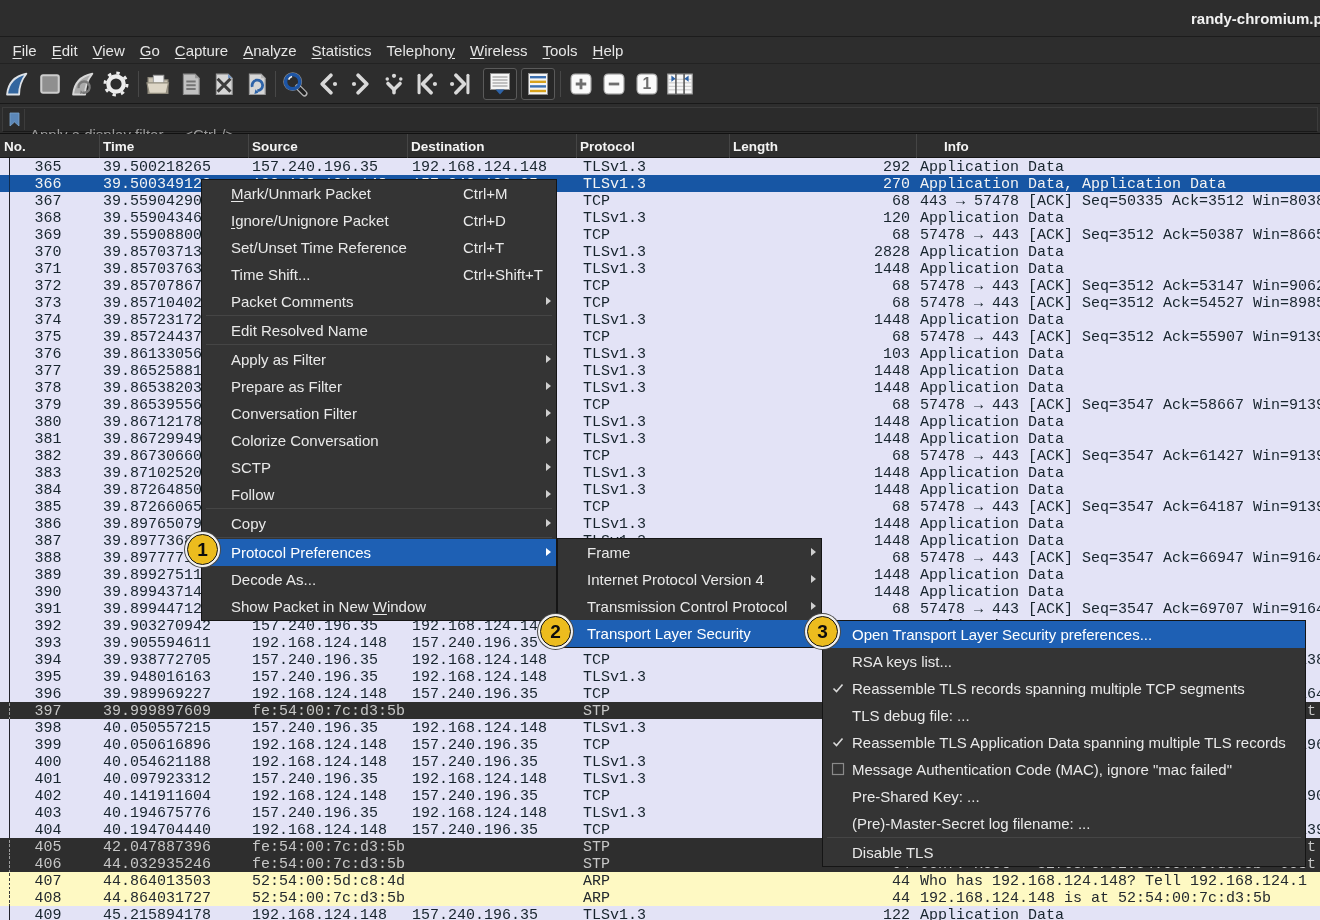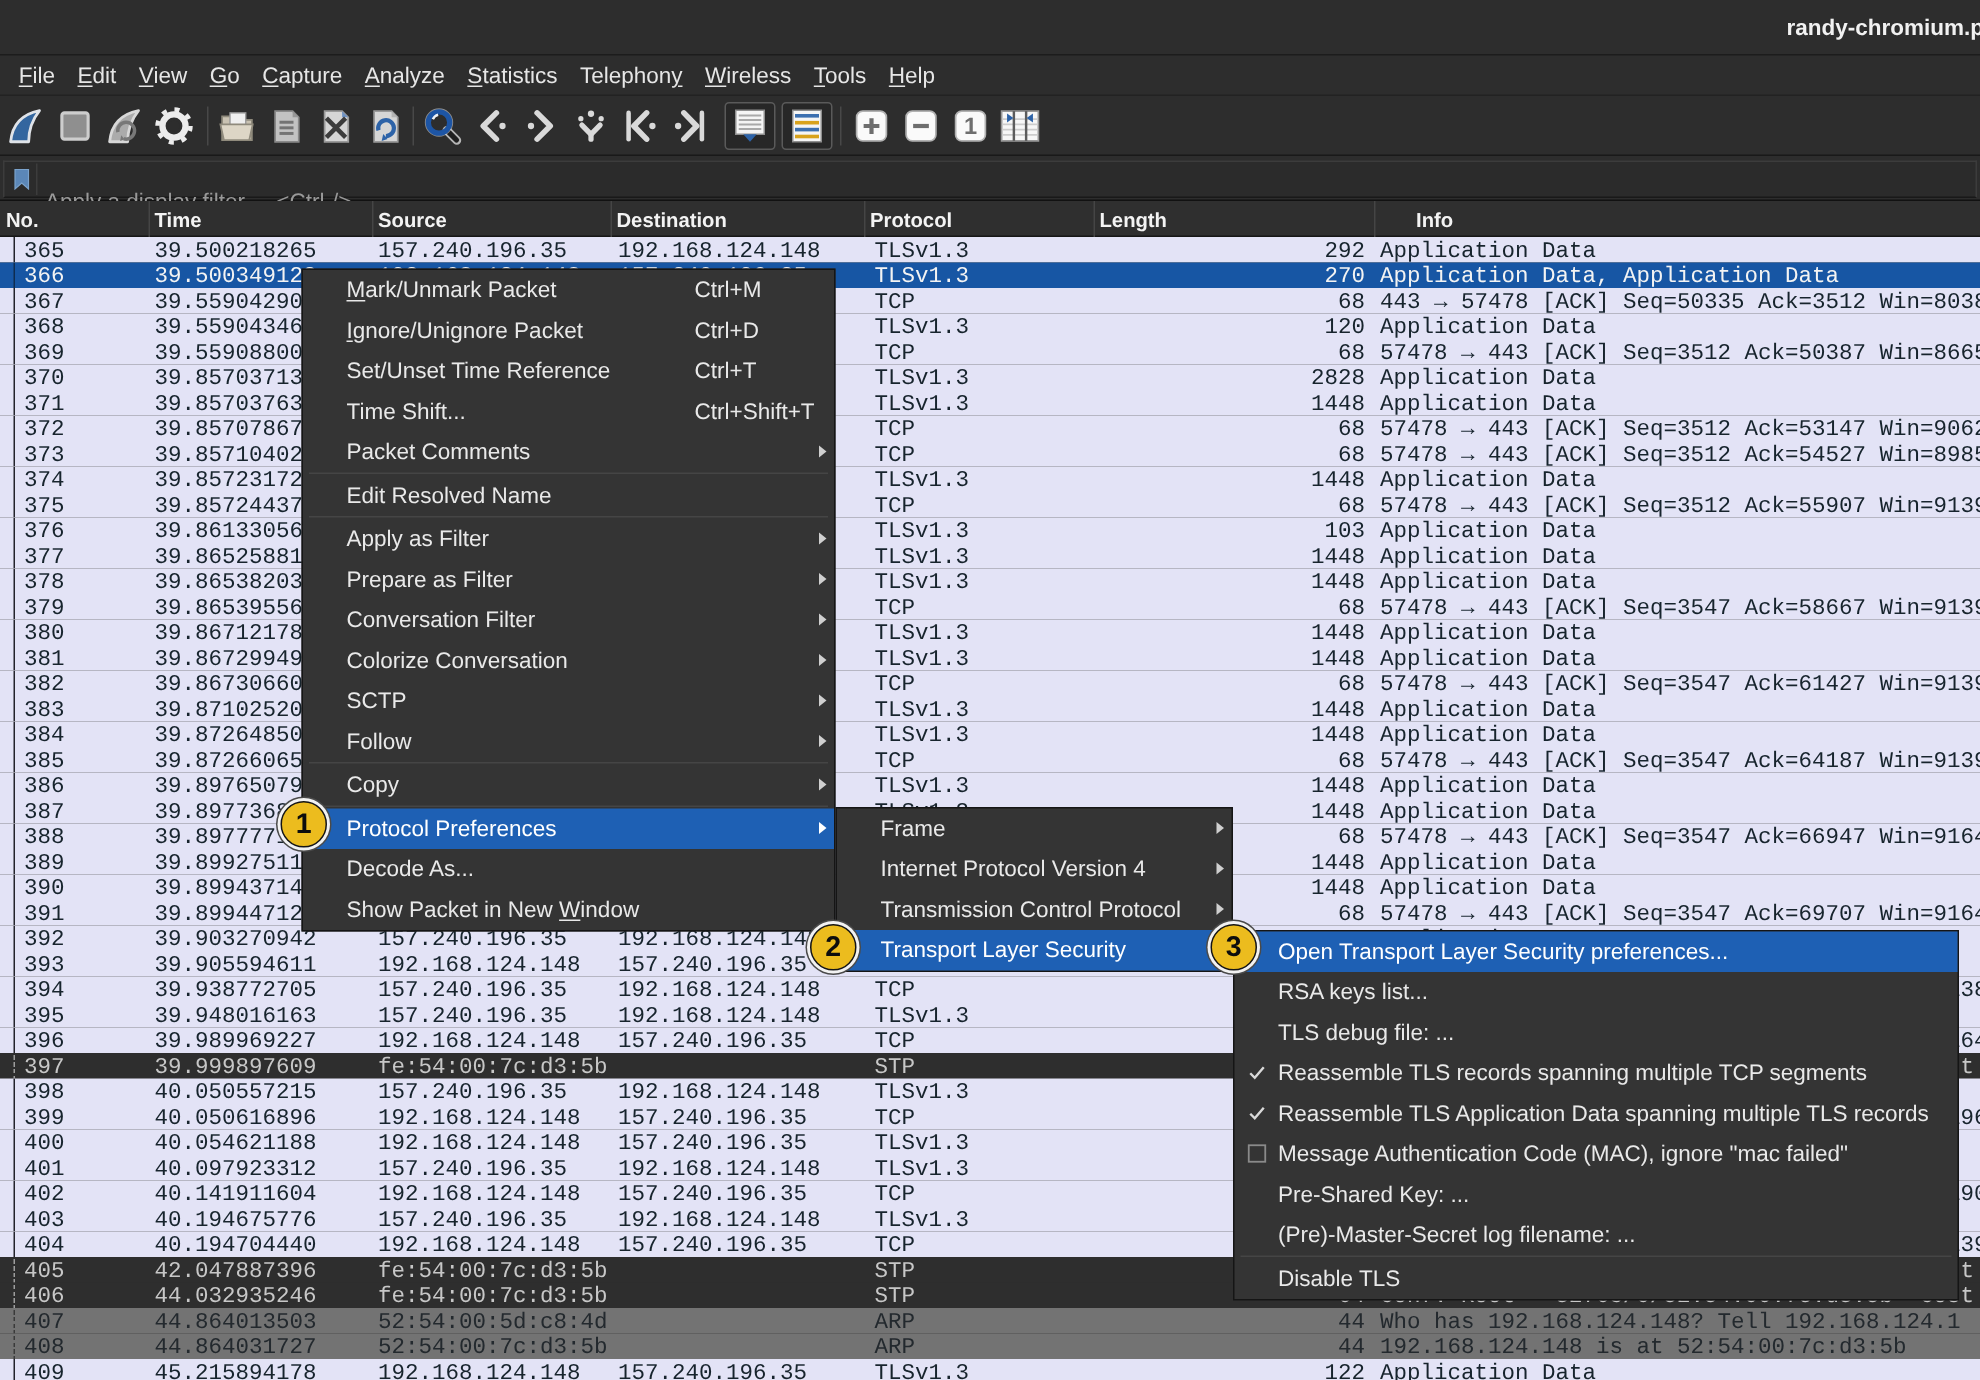--- a/index.html
+++ b/index.html
@@ -18,30 +18,30 @@
 #fbookmark{position:absolute;left:6px;top:4px}
 #fdiv{position:absolute;left:21px;top:1px;width:1px;height:21px;background:#3c3c3c}
 #ftext{position:absolute;left:27px;top:18px;font-size:15px;color:#999}
 #header{position:absolute;left:0;top:134px;width:1320px;height:24px;background:#2f2f2f;border-bottom:1px solid #161616;font-size:13.5px;font-weight:bold;color:#f3f3f3}
 #header span{position:absolute;top:5px;white-space:nowrap}
 #header i{position:absolute;top:0;width:1px;height:24px;background:#454545}
 #rows{position:absolute;left:0;top:158px;width:1320px;height:762px;overflow:hidden;
   font-family:"Liberation Mono",monospace;font-size:15px;color:#17242d}
 .r{position:relative;width:1320px;height:17px;background:#e3e3f6;white-space:nowrap;overflow:hidden}
 .r span{position:absolute;top:0;line-height:19.5px;white-space:pre}
-.r .no{left:16px;width:96px;text-align:left}
+.r .no{left:0;width:96px;text-align:center}
 .r .tm{left:103px}
 .r .sc{left:252px}
 .r .ds{left:412px}
 .r .pr{left:583px}
 .r .ln{left:760px;width:150px;text-align:right}
 .r .in{left:920px}
 .r.sel{background:#1756a4;color:#f3f3f3}
 .r.stp{background:#2e2e2e;color:#c7c7c7}
-.r.arp{background:#737373;color:#23292e}
+.r.arp{background:#fef9c3;color:#23292e}
 .r::before{content:"";position:absolute;left:9px;top:0;width:1px;height:17px;background:#23232b}
 .r.sel::before{background:#0e2c50}
 .r.stp::before,.r.arp::before{background:repeating-linear-gradient(to bottom,transparent 0 1.5px,#9d9d9d 1.5px 4.5px)}
 .r.arp::before{background:repeating-linear-gradient(to bottom,transparent 0 1.5px,#3a3a3a 1.5px 4.5px)}
 .menu{position:absolute;background:#343434;border:1px solid #151515;color:#e9e9e9;font-size:15px;z-index:5;box-shadow:none}
 .menu .it{position:relative;height:27px;line-height:27px;padding-left:29px;white-space:nowrap}
 .menu .it.hl{background:#1e60b4;color:#fff}
 .menu .sep{height:2px;position:relative}
 .menu .sep::after{content:"";position:absolute;left:4px;right:4px;top:0px;height:1px;background:#454545}
 .menu .sh{position:absolute;left:261px;top:0}
@@ -683,24 +683,24 @@
 </div>
 <div class="menu" id="m2" style="left:557px;top:537.5px;width:265px">
 <div class="it">Frame<span class="arr"></span></div>
 <div class="it">Internet Protocol Version 4<span class="arr"></span></div>
 <div class="it">Transmission Control Protocol<span class="arr"></span></div>
 <div class="it hl">Transport Layer Security<span class="arr"></span></div>
 </div>
 <div class="menu" id="m3" style="left:822px;top:619.5px;width:483.5px">
 <div class="it hl">Open Transport Layer Security preferences...</div>
 <div class="it">RSA keys list...</div>
-<div class="it">TLS debug file: ...</div>
 <div class="it"><svg class="chk" viewBox="0 0 14 14">
         <path d="M2.5 7.5 L5.5 10.5 L11.5 3.5" fill="none" stroke="#d9d9d9" stroke-width="1.6"></path>
       </svg>Reassemble TLS records spanning multiple TCP segments</div>
+<div class="it">TLS debug file: ...</div>
 <div class="it"><svg class="chk" viewBox="0 0 14 14">
         <path d="M2.5 7.5 L5.5 10.5 L11.5 3.5" fill="none" stroke="#d9d9d9" stroke-width="1.6"></path>
       </svg>Reassemble TLS Application Data spanning multiple TLS records</div>
 <div class="it"><svg class="chk" viewBox="0 0 14 14">
         <rect x="1.5" y="1.5" width="11" height="11" fill="none" stroke="#8a8a8a" stroke-width="1.2"></rect>
       </svg>Message Authentication Code (MAC), ignore "mac failed"</div>
 <div class="it">Pre-Shared Key: ...</div>
 <div class="it">(Pre)-Master-Secret log filename: ...</div>
 <div class="sep"></div>
 <div class="it">Disable TLS</div>

